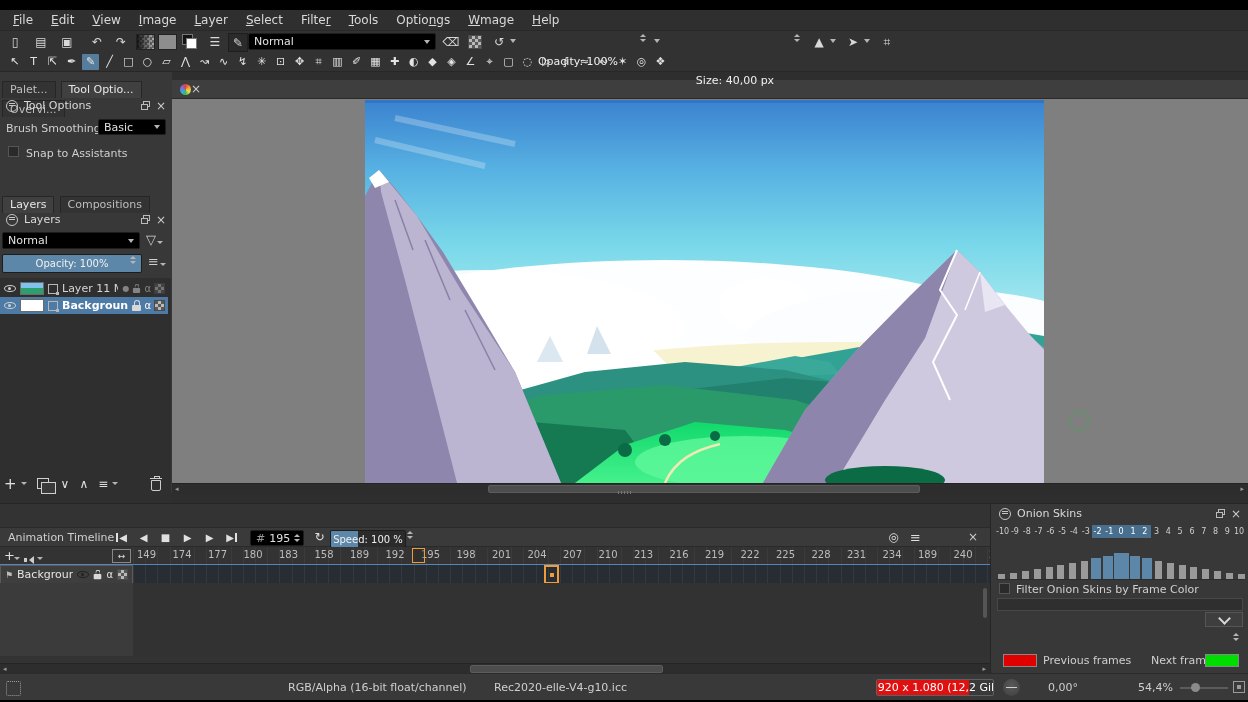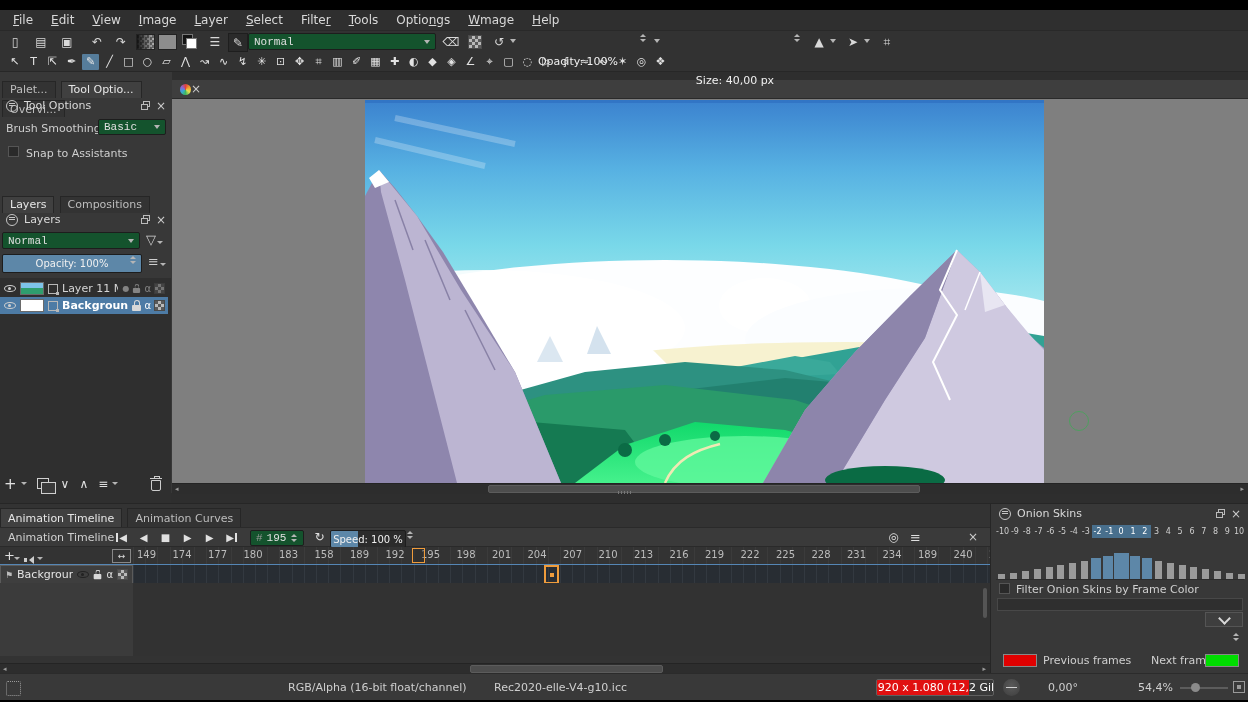--- a/index.html
+++ b/index.html
@@ -14,21 +14,21 @@
   .mi .u{text-decoration:underline;}
   .toolbar1{position:absolute;left:0;top:21px;width:1248px;height:21px;background:#323232;}
   .toolbar2{position:absolute;left:0;top:42px;width:1248px;height:20px;background:#323232;border-bottom:1px solid #272727;display:flex;align-items:center;padding-left:6px;box-sizing:border-box;}
   .ic{display:inline-flex;align-items:center;justify-content:center;font-size:12px;color:#d9d9d9;width:18px;height:17px;}
   .tool-ic{width:17px;height:16px;display:inline-flex;align-items:center;justify-content:center;font-size:11px;color:#e2e2e2;margin-right:2px;border-radius:1px;}
   .tool-ic.active{background:#567d9b;}
   .car{width:0;height:0;border-left:3px solid transparent;border-right:3px solid transparent;border-top:4px solid #b5b5b5;display:inline-block;}
   .car.up{transform:rotate(180deg);}
   .spincol{display:inline-flex;flex-direction:column;justify-content:center;gap:2px;align-items:center;width:10px;}
   .spincol .car{border-left-width:3px;border-right-width:3px;border-top-width:3px;}
-  .combo{background:#14532d;border:1px solid #1d1d1d;border-radius:2px;display:flex;align-items:center;font-size:11px;color:#e0e0e0;padding:0 5px;box-sizing:border-box;justify-content:space-between;font-family:Liberation Mono, monospace;}
+  .combo{background:#000000;border:1px solid #1d1d1d;border-radius:2px;display:flex;align-items:center;font-size:11px;color:#e0e0e0;padding:0 5px;box-sizing:border-box;justify-content:space-between;}
   .sliderbox{position:relative;background:#2b2b2b;border:1px solid #1d1d1d;border-radius:2px;overflow:hidden;font-size:11px;color:#f0f0f0;}
   .sliderbox .fill{position:absolute;left:0;top:0;bottom:0;background:#5d87a8;}
   .sliderbox .txt{position:relative;z-index:2;display:flex;align-items:center;justify-content:center;height:100%;}
 
   
   .eye{width:12px;height:11px;position:relative;display:inline-block;}
   .eye::before{content:'';position:absolute;left:0;right:0;top:2px;bottom:2px;border:1px solid #cfcfcf;border-radius:50%;}
   .eye::after{content:'';position:absolute;left:4px;top:4px;width:3px;height:3px;background:#cfcfcf;border-radius:50%;}
   .eye.dark::before{border-color:#222;} .eye.dark::after{background:#222;}
   .lock{width:9px;height:11px;position:relative;display:inline-block;}
@@ -488,24 +488,20 @@
     </div>
     <div class="hscroll" style="left:0;top:411px;width:1076px;height:10px">
       <span class="sarrow" style="left:3px">◂</span>
       <span class="sarrow" style="right:4px">▸</span>
       <span class="hthumb" style="left:316px;top:1px;width:432px;height:8px"></span>
       <span class="abs" style="left:446px;top:7px;width:14px;height:3px;background:repeating-linear-gradient(90deg,#777 0 1px,transparent 1px 3px)"></span>
     </div>
   </div>
 
   <div class="timeline">
-    <div class="abs" style="left:0;top:3px">
-      <span class="tab active" style="height:20px">Animation Timeline</span>
-      <span class="tab" style="height:20px">Animation Curves</span>
-    </div>
     <div class="abs" style="left:0;top:23px;width:990px;height:20px;background:#3a3a3a;border-top:1px solid #2a2a2a;border-bottom:1px solid #2a2a2a;box-sizing:border-box">
       <span class="abs" style="left:8px;top:3px;font-size:11px;color:#cfcfcf">Animation Timeline</span>
       <span class="tbtn abs" style="left:112px;top:1px"><i style="border-left:2px solid #e0e0e0;height:9px;margin-right:1px"></i>◀</span>
       <span class="tbtn abs" style="left:134px;top:1px">◀</span>
       <span class="tbtn abs" style="left:156px;top:1px">■</span>
       <span class="tbtn abs" style="left:178px;top:1px">▶</span>
       <span class="tbtn abs" style="left:200px;top:1px">▶</span>
       <span class="tbtn abs" style="left:222px;top:1px">▶<i style="border-left:2px solid #e0e0e0;height:9px;margin-left:1px"></i></span>
       <div class="combo abs" style="left:250px;top:2px;width:54px;height:16px;justify-content:flex-start;gap:4px">
         <span style="color:#9a9a9a">#</span>

